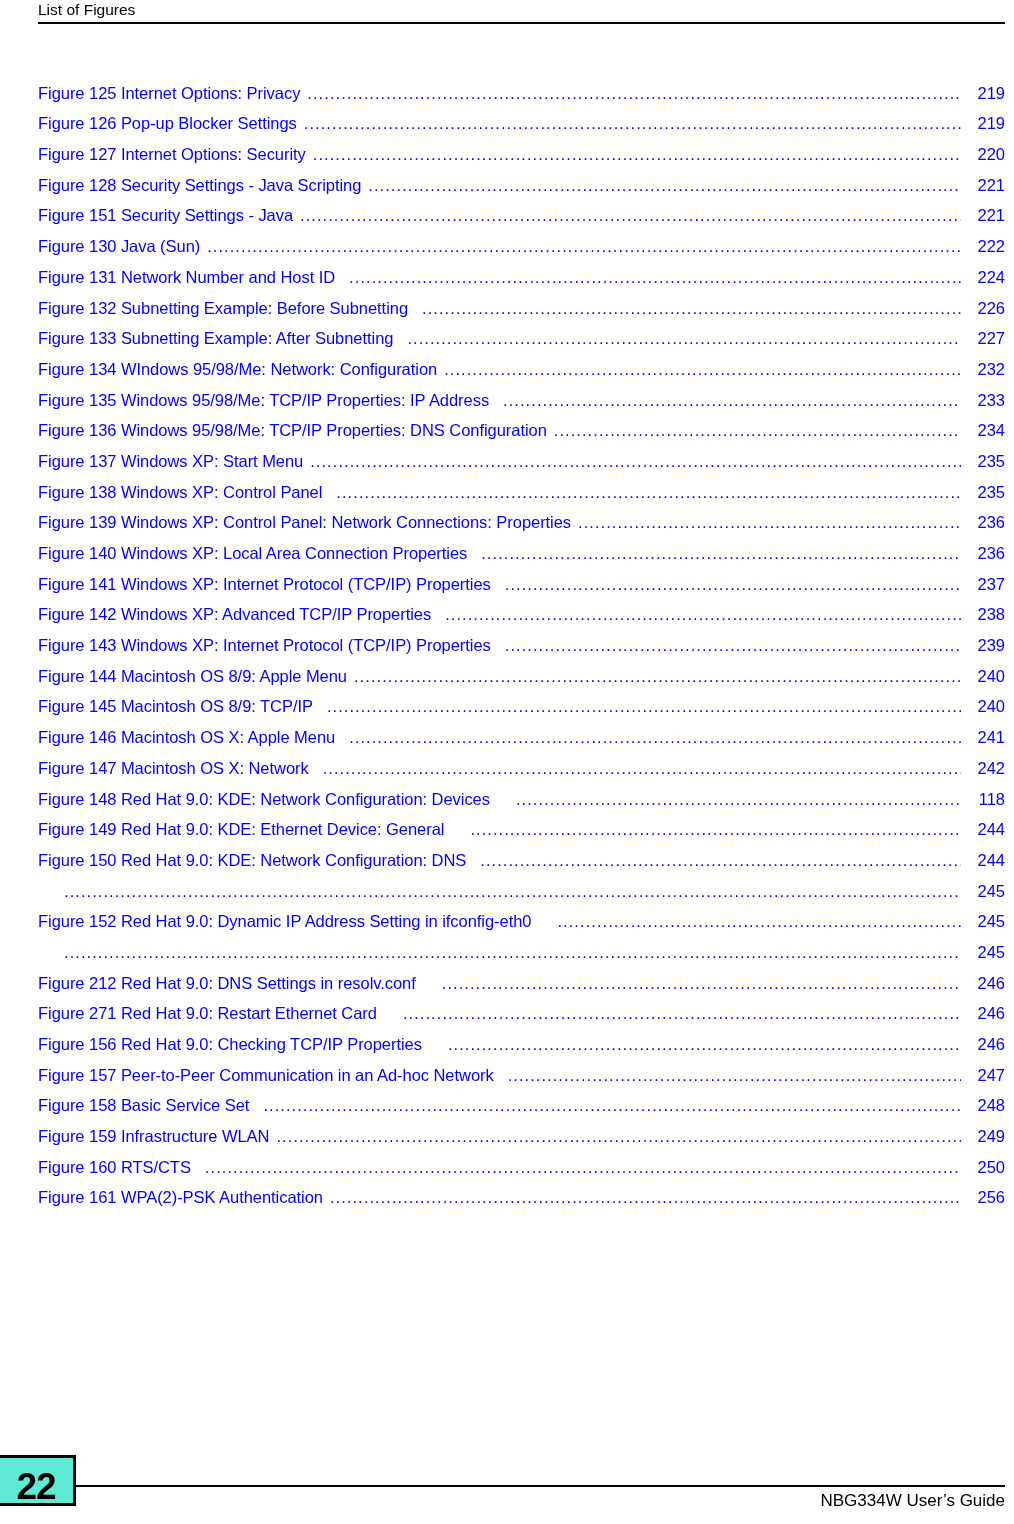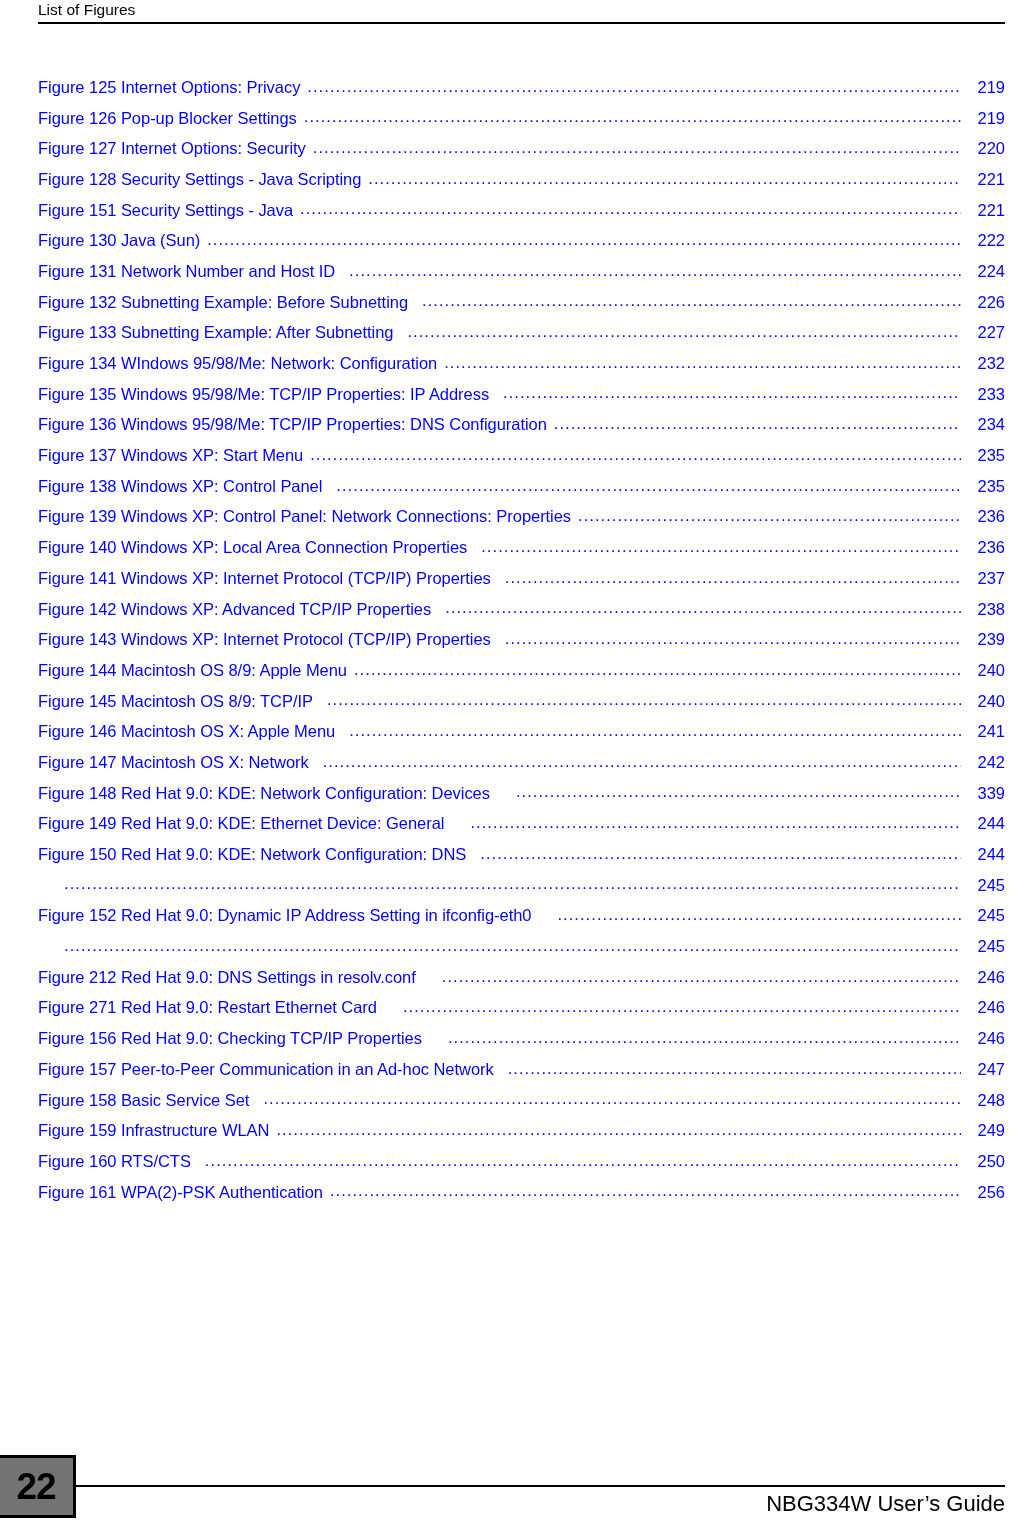--- a/index.html
+++ b/index.html
@@ -56,21 +56,21 @@
   
   .figure-list {
     position: absolute;
     left: 38px;
     top: 72px;
     width: 967px;
   }
 
   .fig-row {
     display: flex;
-    align-items: center;
+    align-items: flex-end;
     width: 100%;
     height: 30.7px;
     font-size: 16.5px;
     color: #0000ff;
     white-space: nowrap;
     overflow: hidden;
   }
 
   .fig-label {
     flex: 0 0 auto;
@@ -120,25 +120,25 @@
     top: 1455px;
     width: 1014px;
     height: 70px;
   }
 
   .footer-page-box {
     position: absolute;
     left: 0px;
     top: 0px;
     width: 76px;
-    height: 63px;
+    height: 51px;
     border: 3px solid #000000;
     border-left: 0;
     box-sizing: border-box;
-    background: #737373;
+    background: #5eead4;
   }
 
   .footer-page-num {
     position: absolute;
     left: 0;
     top: 0;
     width: 72px;
     height: 57px;
     display: flex;
     align-items: center;
@@ -155,21 +155,21 @@
     top: 30px;
     width: 929px;
     height: 2px;
     background: #000000;
   }
 
   .footer-guide {
     position: absolute;
     right: 9px;
     top: 36px;
-    font-size: 22px;
+    font-size: 17px;
     color: #000000;
     white-space: nowrap;
   }
 </style>
 </head>
 <body>
 
 <div class="page">
 
   <div class="header">
@@ -289,21 +289,21 @@
         <span class="fig-page">241</span>
       </div>
       <div class="fig-row gap-m">
         <span class="fig-label">Figure 147 Macintosh OS X: Network</span>
         <span class="fig-leader"></span>
         <span class="fig-page">242</span>
       </div>
       <div class="fig-row gap-l">
         <span class="fig-label">Figure 148 Red Hat 9.0: KDE: Network Configuration: Devices</span>
         <span class="fig-leader"></span>
-        <span class="fig-page">339</span>
+        <span class="fig-page">118</span>
       </div>
       <div class="fig-row gap-l">
         <span class="fig-label">Figure 149 Red Hat 9.0: KDE: Ethernet Device: General</span>
         <span class="fig-leader"></span>
         <span class="fig-page">244</span>
       </div>
       <div class="fig-row gap-m">
         <span class="fig-label">Figure 150 Red Hat 9.0: KDE: Network Configuration: DNS</span>
         <span class="fig-leader"></span>
         <span class="fig-page">244</span>

